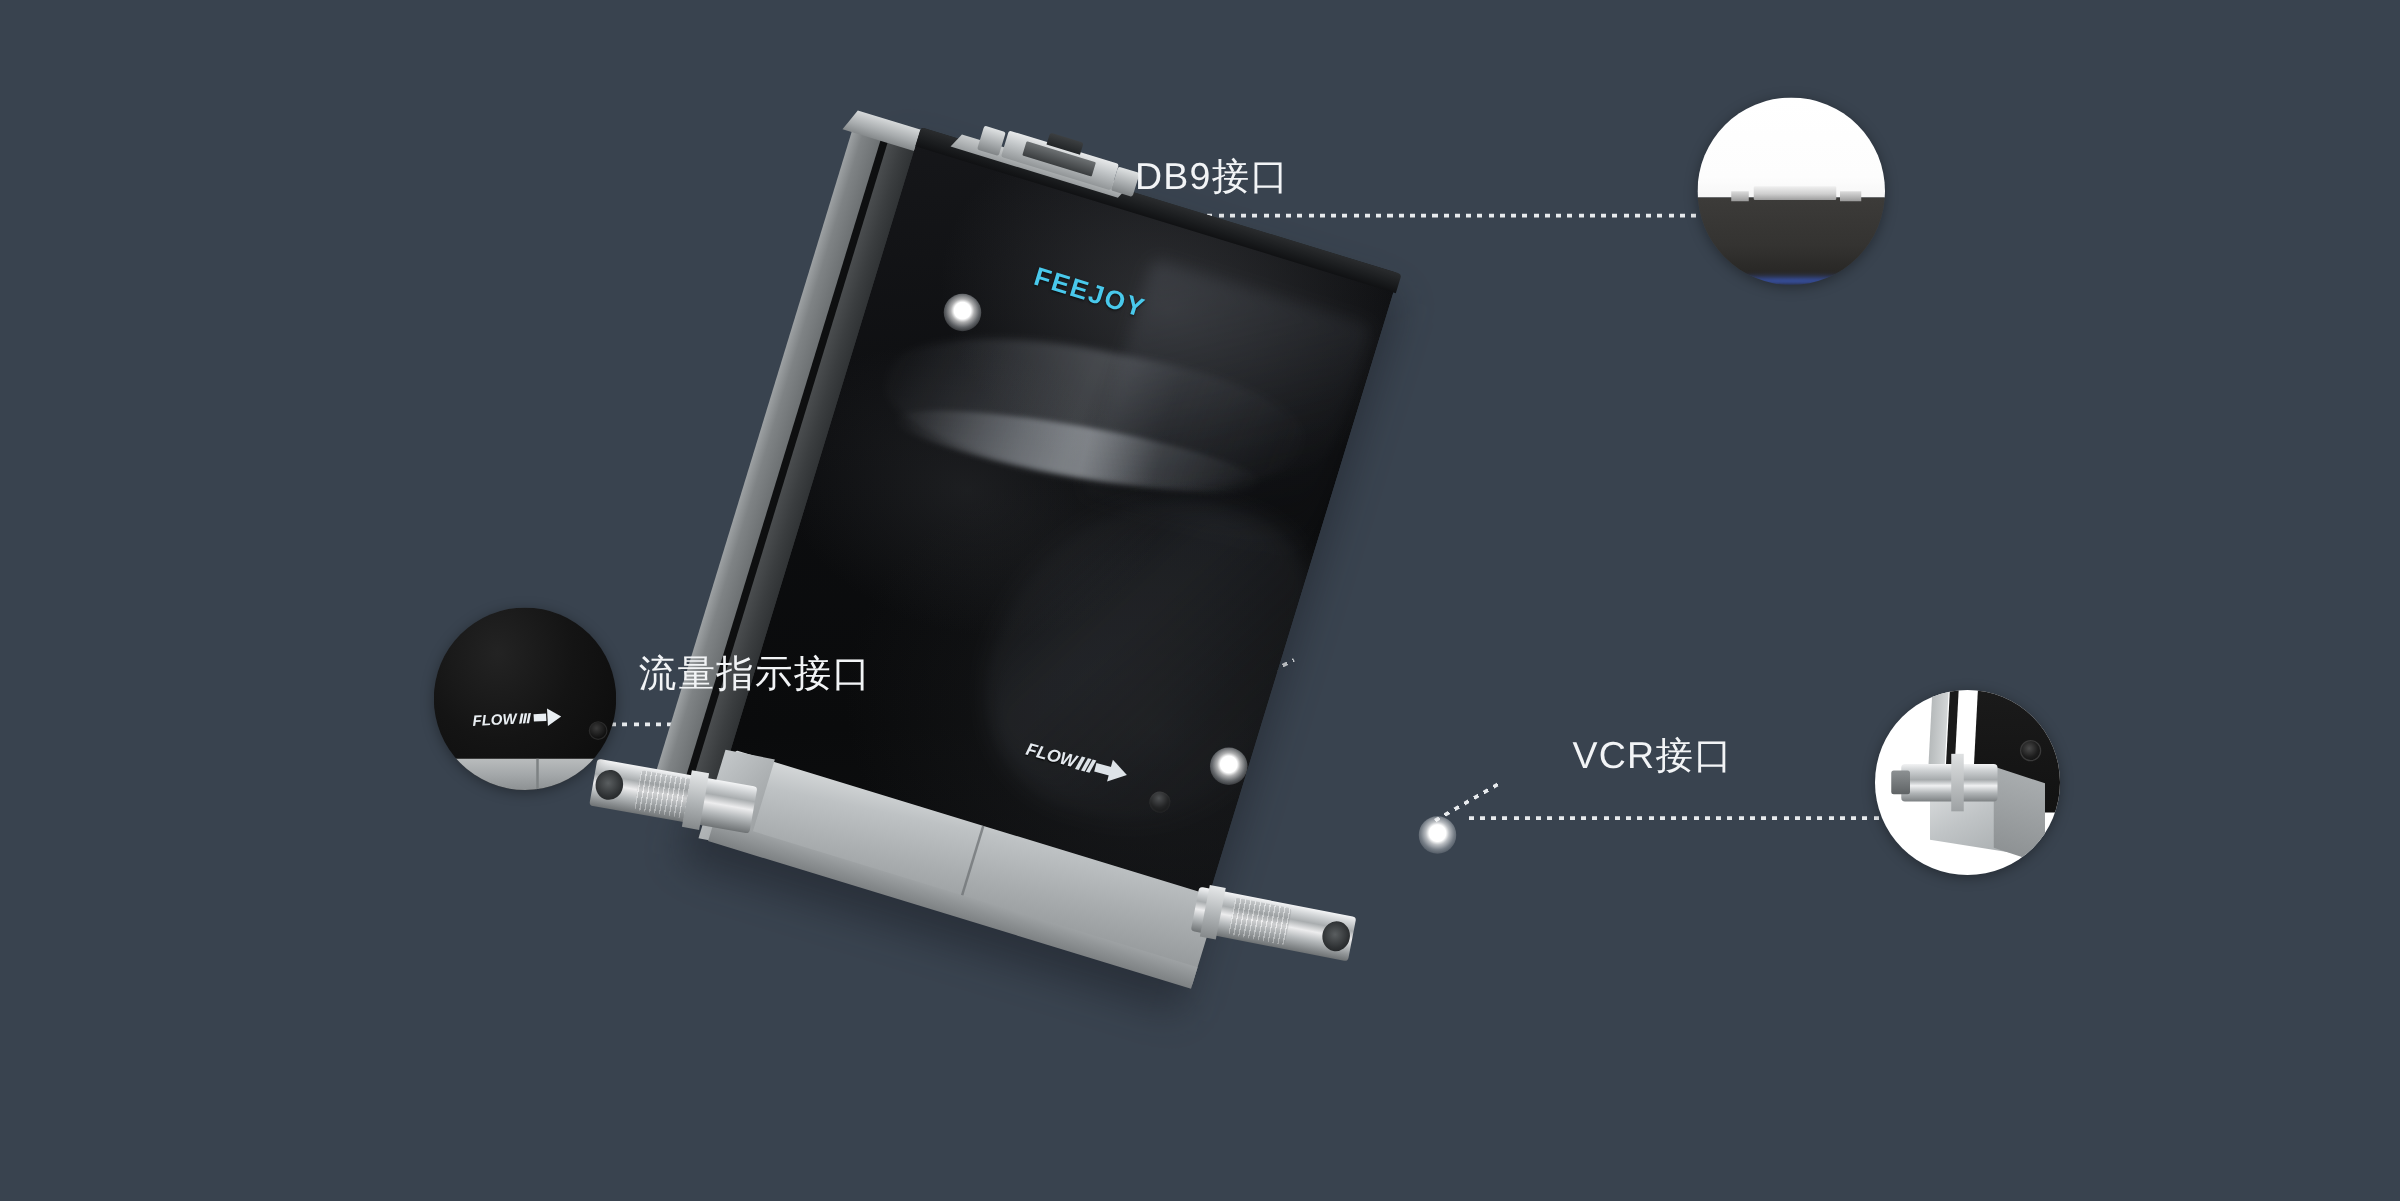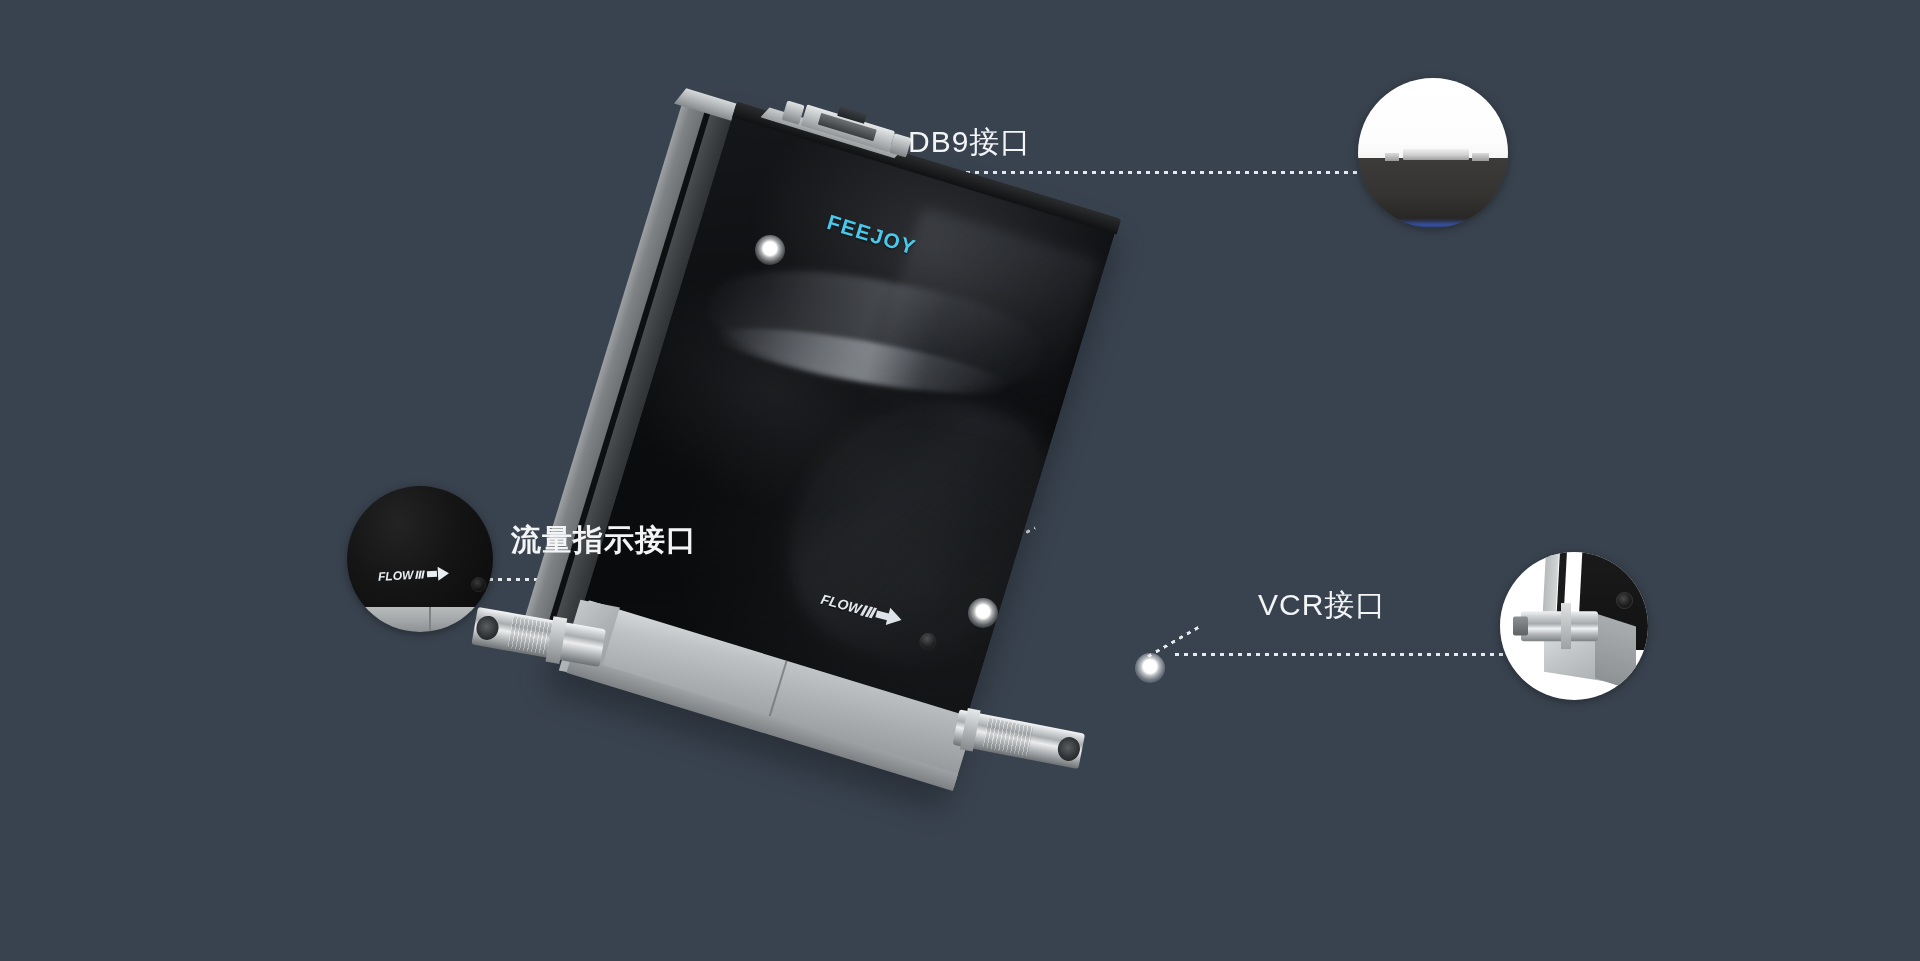--- a/index.html
+++ b/index.html
@@ -20,21 +20,21 @@
   .callout-label {
     position: absolute;
     color: #f2f4f6;
     font-size: 30px;
     font-weight: 400;
     letter-spacing: 1px;
     white-space: nowrap;
     line-height: 1;
   }
   #label-db9      { left: 908px; top: 127px; }
-  #label-flow     { left: 511px; top: 525px; font-weight: bold; }
+  #label-flow     { left: 511px; top: 525px; }
   #label-vcr      { left: 1258px; top: 590px; }
 
   
   .leader {
     position: absolute;
     height: 3px;
     background-image: repeating-linear-gradient(
         to right,
         #e8ebee 0px, #e8ebee 4px,
         rgba(0,0,0,0) 4px, rgba(0,0,0,0) 9px);

